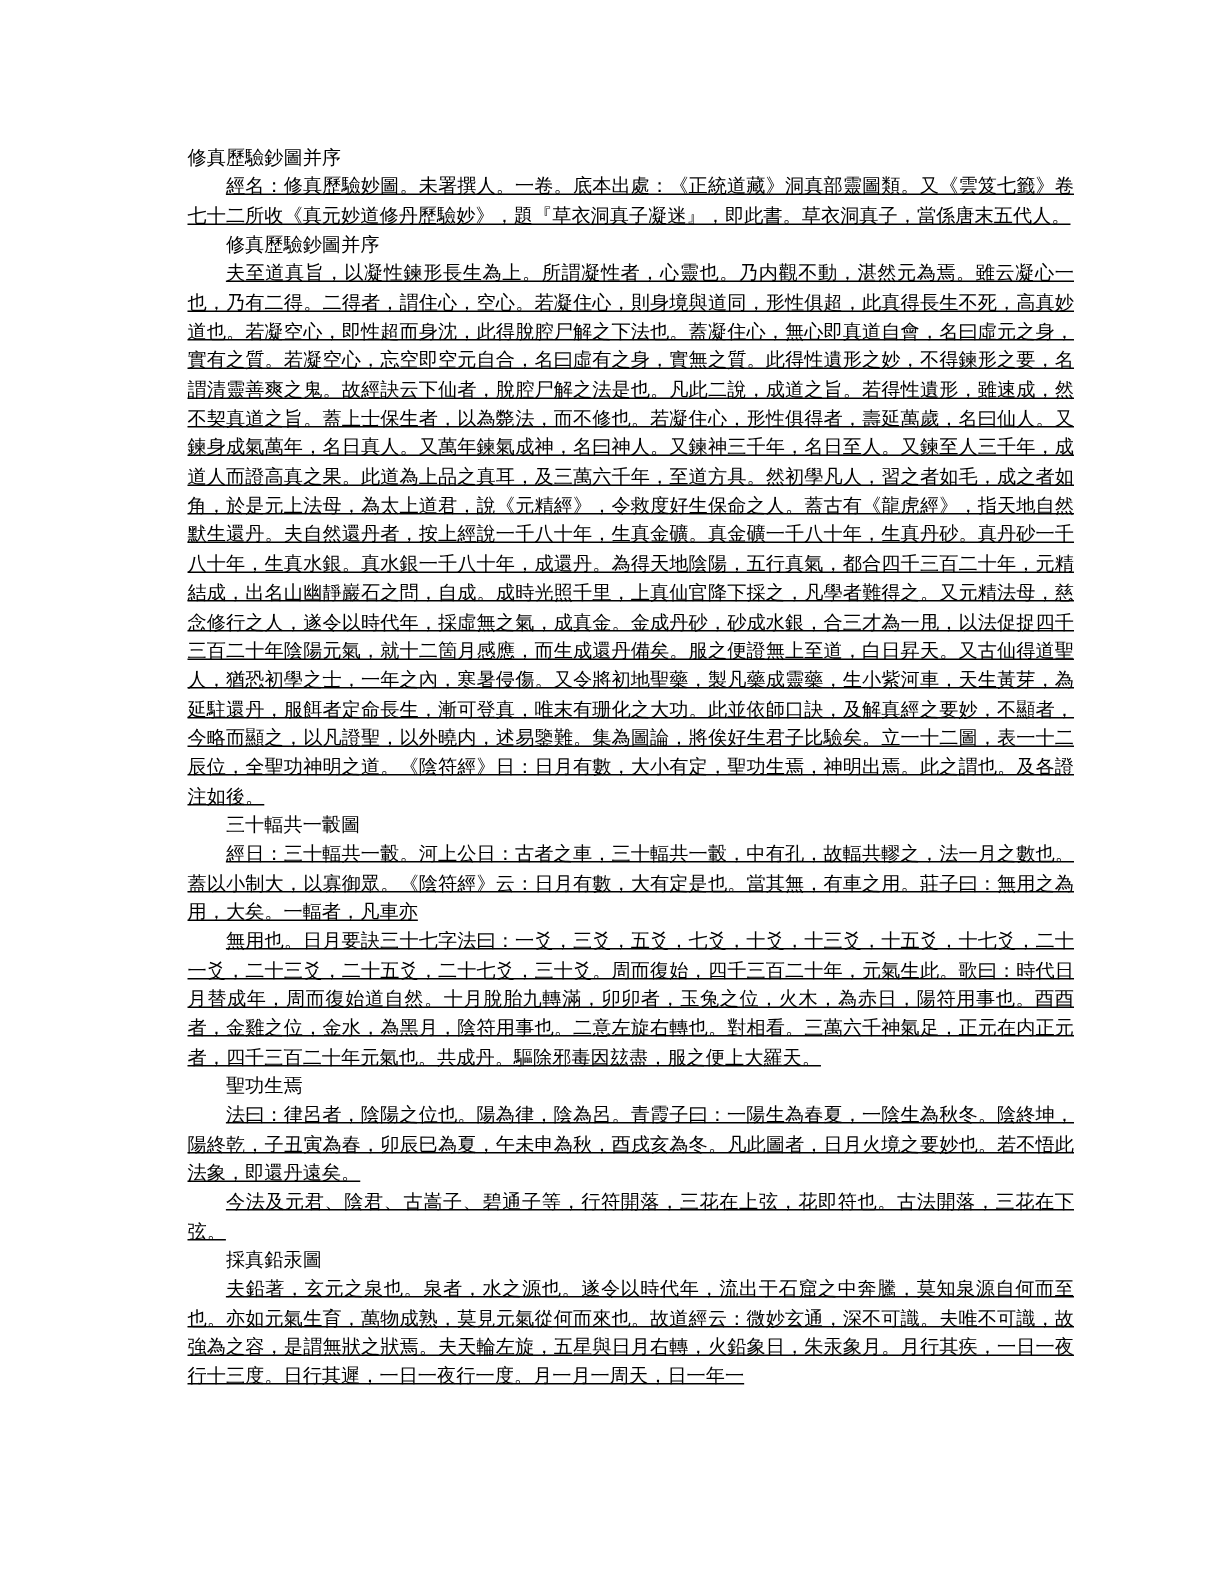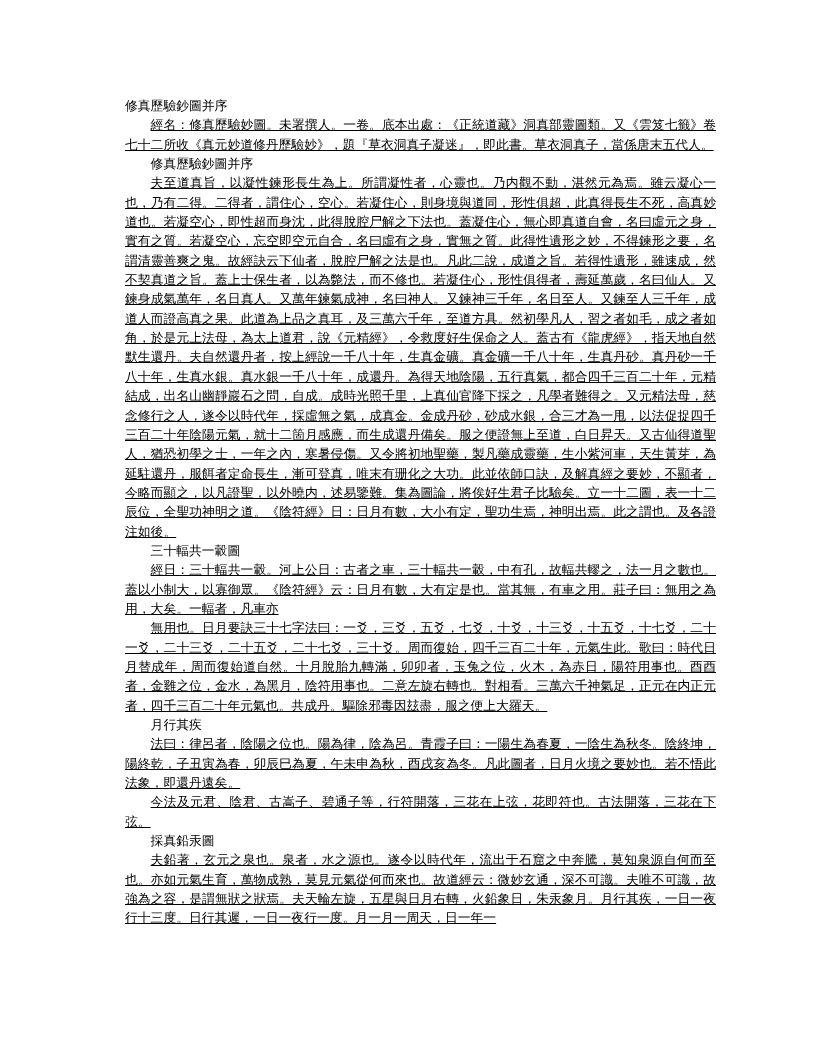--- a/index.html
+++ b/index.html
@@ -75,21 +75,21 @@
     <div class="heading-indent">修真歷驗鈔圖并序</div>
 
     <p class="line-block indent">夫至道真旨，以凝性鍊形長生為上。所謂凝性者，心靈也。乃内觀不動，湛然元為焉。雖云凝心一也，乃有二得。二得者，謂住心，空心。若凝住心，則身境與道同，形性俱超，此真得長生不死，高真妙道也。若凝空心，即性超而身沈，此得脫腔尸解之下法也。蓋凝住心，無心即真道自會，名曰虛元之身，實有之質。若凝空心，忘空即空元自合，名曰虛有之身，實無之質。此得性遺形之妙，不得鍊形之要，名謂清靈善爽之鬼。故經訣云下仙者，脫腔尸解之法是也。凡此二說，成道之旨。若得性遺形，雖速成，然不契真道之旨。蓋上士保生者，以為斃法，而不修也。若凝住心，形性俱得者，壽延萬歲，名曰仙人。又鍊身成氣萬年，名日真人。又萬年鍊氣成神，名曰神人。又鍊神三千年，名日至人。又鍊至人三千年，成道人而證高真之果。此道為上品之真耳，及三萬六千年，至道方具。然初學凡人，習之者如毛，成之者如角，於是元上法母，為太上道君，說《元精經》，令救度好生保命之人。蓋古有《龍虎經》，指天地自然默生還丹。夫自然還丹者，按上經說一千八十年，生真金礦。真金礦一千八十年，生真丹砂。真丹砂一千八十年，生真水銀。真水銀一千八十年，成還丹。為得天地陰陽，五行真氣，都合四千三百二十年，元精結成，出名山幽靜巖石之問，自成。成時光照千里，上真仙官降下採之，凡學者難得之。又元精法母，慈念修行之人，遂令以時代年，採虛無之氣，成真金。金成丹砂，砂成水銀，合三才為一甩，以法促捉四千三百二十年陰陽元氣，就十二箇月感應，而生成還丹備矣。服之便證無上至道，白日昇天。又古仙得道聖人，猶恐初學之士，一年之內，寒暑侵傷。又令將初地聖藥，製凡藥成靈藥，生小紫河車，天生黃芽，為延駐還丹，服餌者定命長生，漸可登真，唯末有珊化之大功。此並依師口訣，及解真經之要妙，不顯者，今略而顯之，以凡證聖，以外曉内，述易鑒難。集為圖論，將俟好生君子比驗矣。立一十二圖，表一十二辰位，全聖功神明之道。《陰符經》日：日月有數，大小有定，聖功生焉，神明出焉。此之謂也。及各證注如後。</p>
 
     <div class="heading-indent">三十輻共一轂圖</div>
 
     <p class="line-block indent">經日：三十輻共一轂。河上公日：古者之車，三十輻共一轂，中有孔，故輻共轇之，法一月之數也。蓋以小制大，以寡御眾。《陰符經》云：日月有數，大有定是也。當其無，有車之用。莊子曰：無用之為用，大矣。一輻者，凡車亦</p>
 
     <p class="line-block indent">無用也。日月要訣三十七字法曰：一爻，三爻，五爻，七爻，十爻，十三爻，十五爻，十七爻，二十一爻，二十三爻，二十五爻，二十七爻，三十爻。周而復始，四千三百二十年，元氣生此。歌曰：時代日月替成年，周而復始道自然。十月脫胎九轉滿，卯卯者，玉兔之位，火木，為赤日，陽符用事也。酉酉者，金雞之位，金水，為黑月，陰符用事也。二意左旋右轉也。對相看。三萬六千神氣足，正元在内正元者，四千三百二十年元氣也。共成丹。驅除邪毒因玆盡，服之便上大羅天。</p>
 
-    <div class="heading-indent">月行其疾</div>
+    <div class="heading-indent">聖功生焉</div>
 
     <p class="line-block indent">法曰：律呂者，陰陽之位也。陽為律，陰為呂。青霞子曰：一陽生為春夏，一陰生為秋冬。陰終坤，陽終乾，子丑寅為春，卯辰巳為夏，午未申為秋，酉戌亥為冬。凡此圖者，日月火境之要妙也。若不悟此法象，即還丹遠矣。</p>
 
     <p class="line-block indent">今法及元君、陰君、古嵩子、碧通子等，行符開落，三花在上弦，花即符也。古法開落，三花在下弦。</p>
 
     <div class="heading-indent">採真鉛汞圖</div>
 
     <p class="line-block indent">夫鉛著，玄元之泉也。泉者，水之源也。遂令以時代年，流出于石窟之中奔騰，莫知泉源自何而至也。亦如元氣生育，萬物成熟，莫見元氣從何而來也。故道經云：微妙玄通，深不可識。夫唯不可識，故強為之容，是謂無狀之狀焉。夫天輪左旋，五星與日月右轉，火鉛象日，朱汞象月。月行其疾，一日一夜行十三度。日行其遲，一日一夜行一度。月一月一周天，日一年一</p>
 
   </div>

